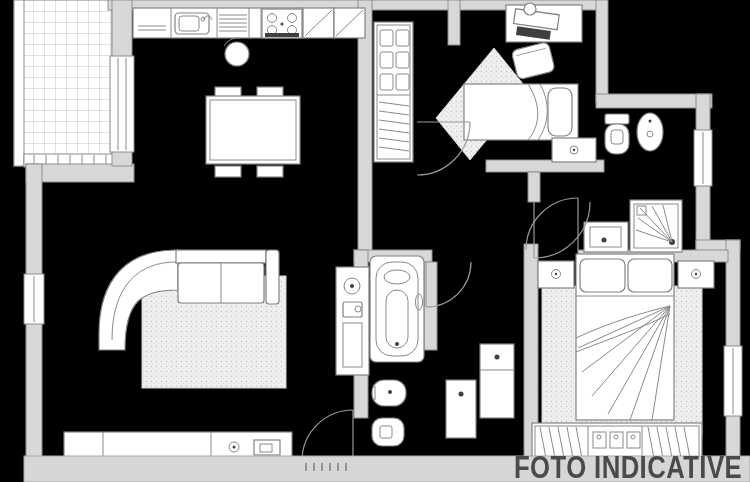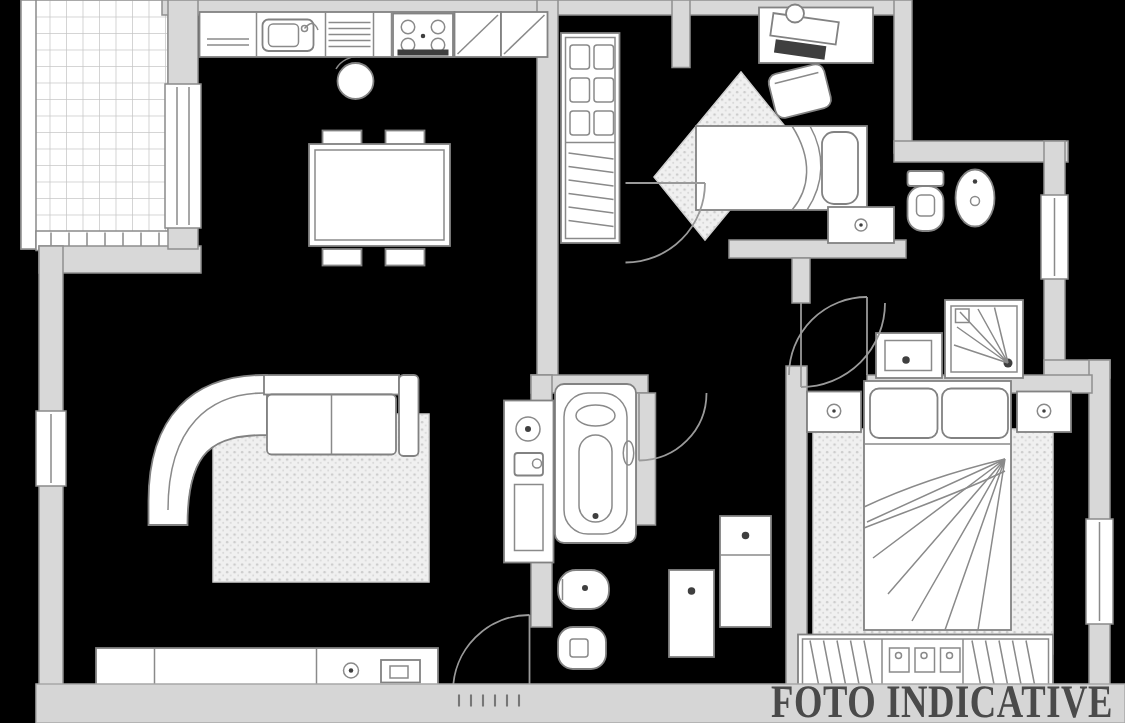--- a/index.html
+++ b/index.html
@@ -1,17 +1,17 @@
 <!DOCTYPE html>
 <html><head>
 <meta charset="utf-8">
 <style>
   html,body{margin:0;padding:0;background:#000;}
   .stage{position:relative;width:750px;height:482px;background:#c4b5fd;overflow:hidden;
-         font-family:Liberation Serif, serif;}
+         font-family:Liberation Sans, sans-serif;}
   svg{position:absolute;left:0;top:0;}
   .wall{fill:#d8d8d8;stroke:#8f8f8f;stroke-width:1;}
   .win{fill:#ffffff;stroke:#8a8a8a;stroke-width:1;}
   .furn{fill:#ffffff;stroke:#828282;stroke-width:1.2;}
   .ln{fill:none;stroke:#8a8a8a;stroke-width:1;}
   .arc{fill:none;stroke:#9a9a9a;stroke-width:1.2;}
   .dk{fill:#3f3f3f;stroke:none;}
   .wm{font-weight:700;font-size:31px;letter-spacing:.5px;}
 </style>
 </head>

